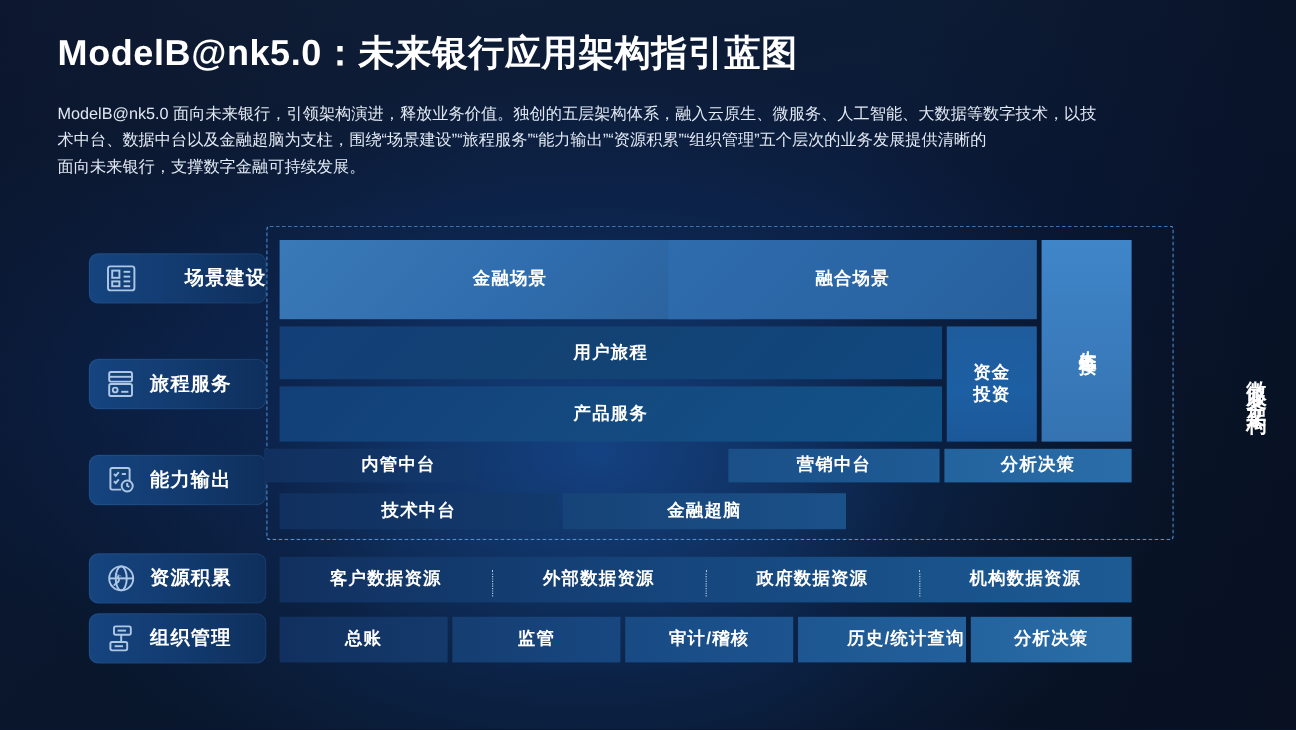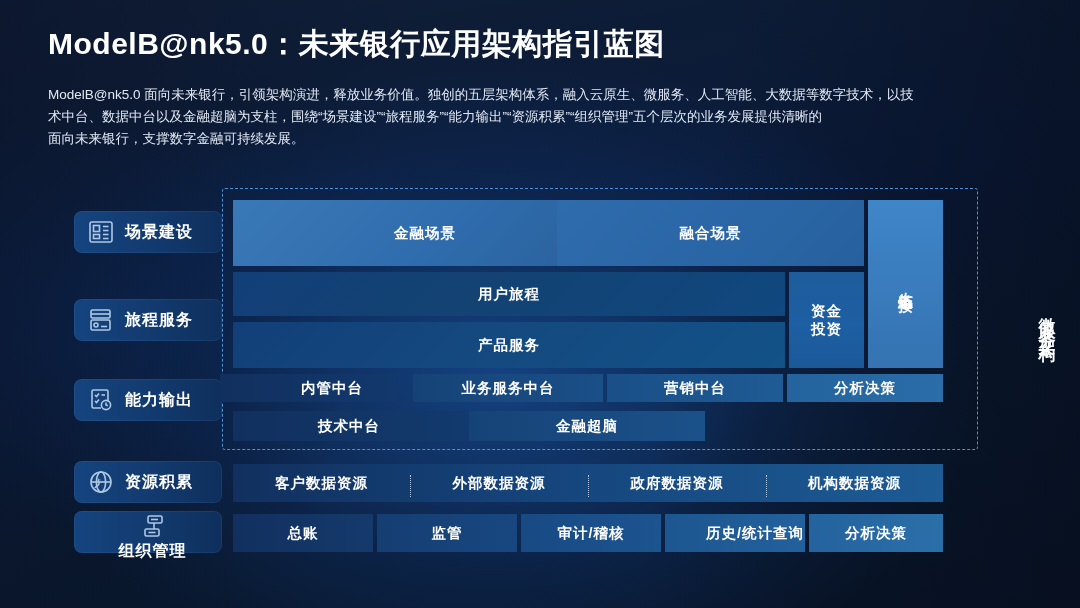--- a/index.html
+++ b/index.html
@@ -90,21 +90,21 @@
   <div class="title">ModelB@nk5.0：未来银行应用架构指引蓝图</div>
 
   <div class="intro">
     <span class="ln ln1">ModelB@nk5.0 面向未来银行，引领架构演进，释放业务价值。独创的五层架构体系，融入云原生、微服务、人工智能、大数据等数字技术，以技</span>
     <span class="ln ln2">术中台、数据中台以及金融超脑为支柱，围绕“场景建设”“旅程服务”“能力输出”“资源积累”“组织管理”五个层次的业务发展提供清晰的</span>
     <span class="ln ln3">面向未来银行，支撑数字金融可持续发展。</span>
   </div>
 
   <div class="side">
 
-    <div class="side-item" style="top:211px;">
+    <div class="side-item" style="top:211px;justify-content:space-between;">
       <span class="side-ic">
         <svg viewBox="0 0 30 30" width="30" height="30" fill="none" stroke="#bcd4ee" stroke-width="1.6">
           <rect x="4" y="5" width="22" height="20" rx="2"></rect>
           <rect x="7.5" y="8.5" width="6" height="6"></rect>
           <rect x="7.5" y="17.5" width="6" height="4"></rect>
           <line x1="17" y1="9.5" x2="22.5" y2="9.5"></line>
           <line x1="17" y1="13.5" x2="22.5" y2="13.5"></line>
           <line x1="17" y1="17.5" x2="22.5" y2="17.5"></line>
           <line x1="17" y1="21.5" x2="22.5" y2="21.5"></line>
         </svg>
@@ -145,21 +145,21 @@
           <circle cx="15" cy="15" r="10"></circle>
           <path d="M7 10c3 1.5 5 1 7 2s1 3 3 3.5 3-1 4.5 1" fill="rgba(188,212,238,0.45)" stroke="none"></path>
           <path d="M9 21c1-2 3-2 4-4s-2-3 0-4.5"></path>
           <ellipse cx="15" cy="15" rx="4.6" ry="10"></ellipse>
           <line x1="5" y1="15" x2="25" y2="15"></line>
         </svg>
       </span>
       <span class="side-lb">资源积累</span>
     </div>
 
-    <div class="side-item" style="top:511px;flex-direction:column;">
+    <div class="side-item" style="top:511px;">
       <span class="side-ic">
         <svg viewBox="0 0 30 30" width="30" height="30" fill="none" stroke="#bcd4ee" stroke-width="1.6">
           <rect x="9" y="5" width="14" height="7" rx="1.5"></rect>
           <rect x="6" y="18" width="14" height="7" rx="1.5"></rect>
           <line x1="15" y1="12" x2="15" y2="18"></line>
           <line x1="12" y1="8.5" x2="19" y2="8.5"></line>
           <line x1="9.5" y1="21.5" x2="16.5" y2="21.5"></line>
         </svg>
       </span>
       <span class="side-lb">组织管理</span>
@@ -199,24 +199,20 @@
       <span>资金</span><br>
       <span>投资</span>
     </span>
   </div>
 
   <div class="tile" style="left:220px;top:374px;width:176px;height:28px;
        background:linear-gradient(90deg,#11305f 0%,#12386c 100%);padding-left:48px;">
     <span>内管中台</span>
   </div>
 
-  <div class="tile" style="left:413px;top:374px;width:190px;height:28px;
-       background:linear-gradient(90deg,#164377 0%,#1a4f87 100%);">
-    <span>业务服务中台</span>
-  </div>
 
   <div class="tile" style="left:607px;top:374px;width:176px;height:28px;
        background:linear-gradient(90deg,#1a4f87 0%,#1f5b95 100%);">
     <span>营销中台</span>
   </div>
 
   <div class="tile" style="left:787px;top:374px;width:156px;height:28px;
        background:linear-gradient(90deg,#24639d 0%,#2a6da8 100%);">
     <span>分析决策</span>
   </div>

